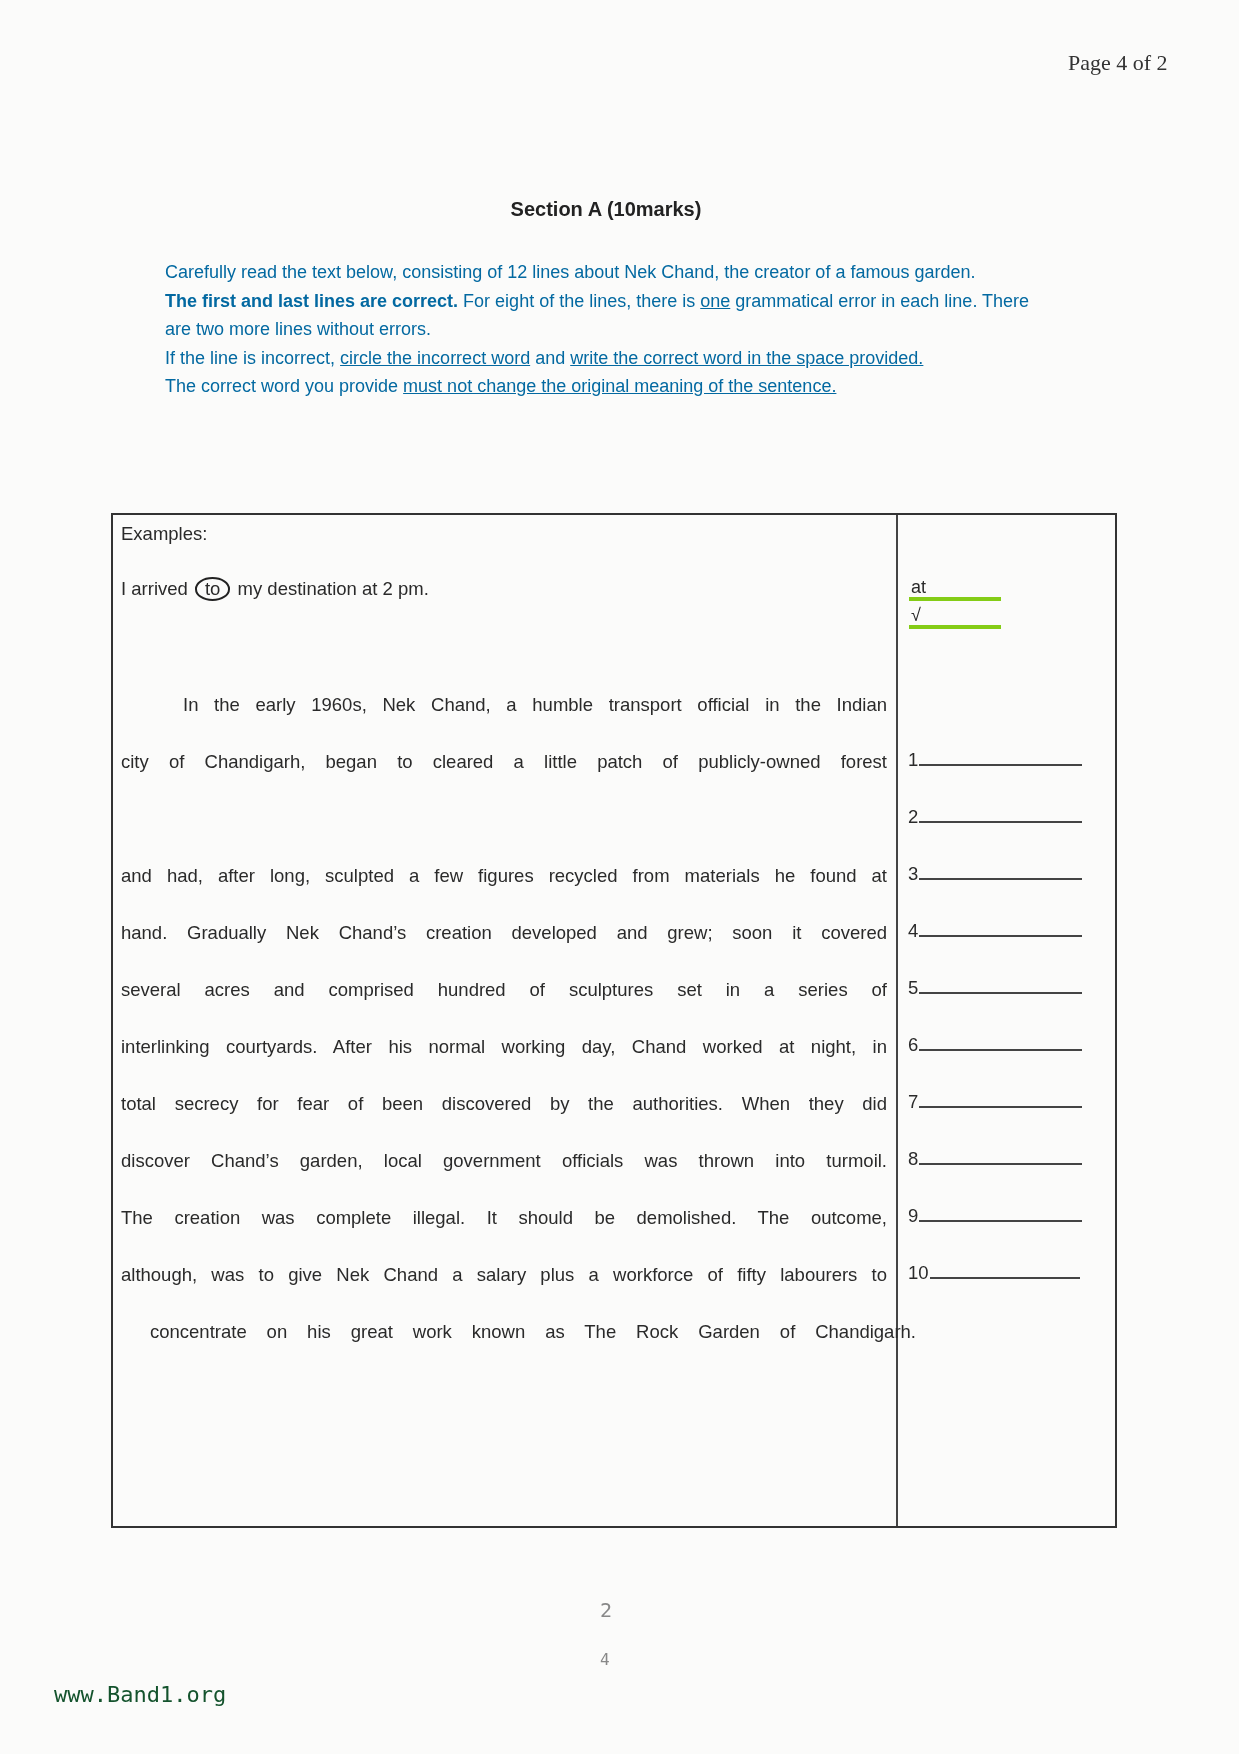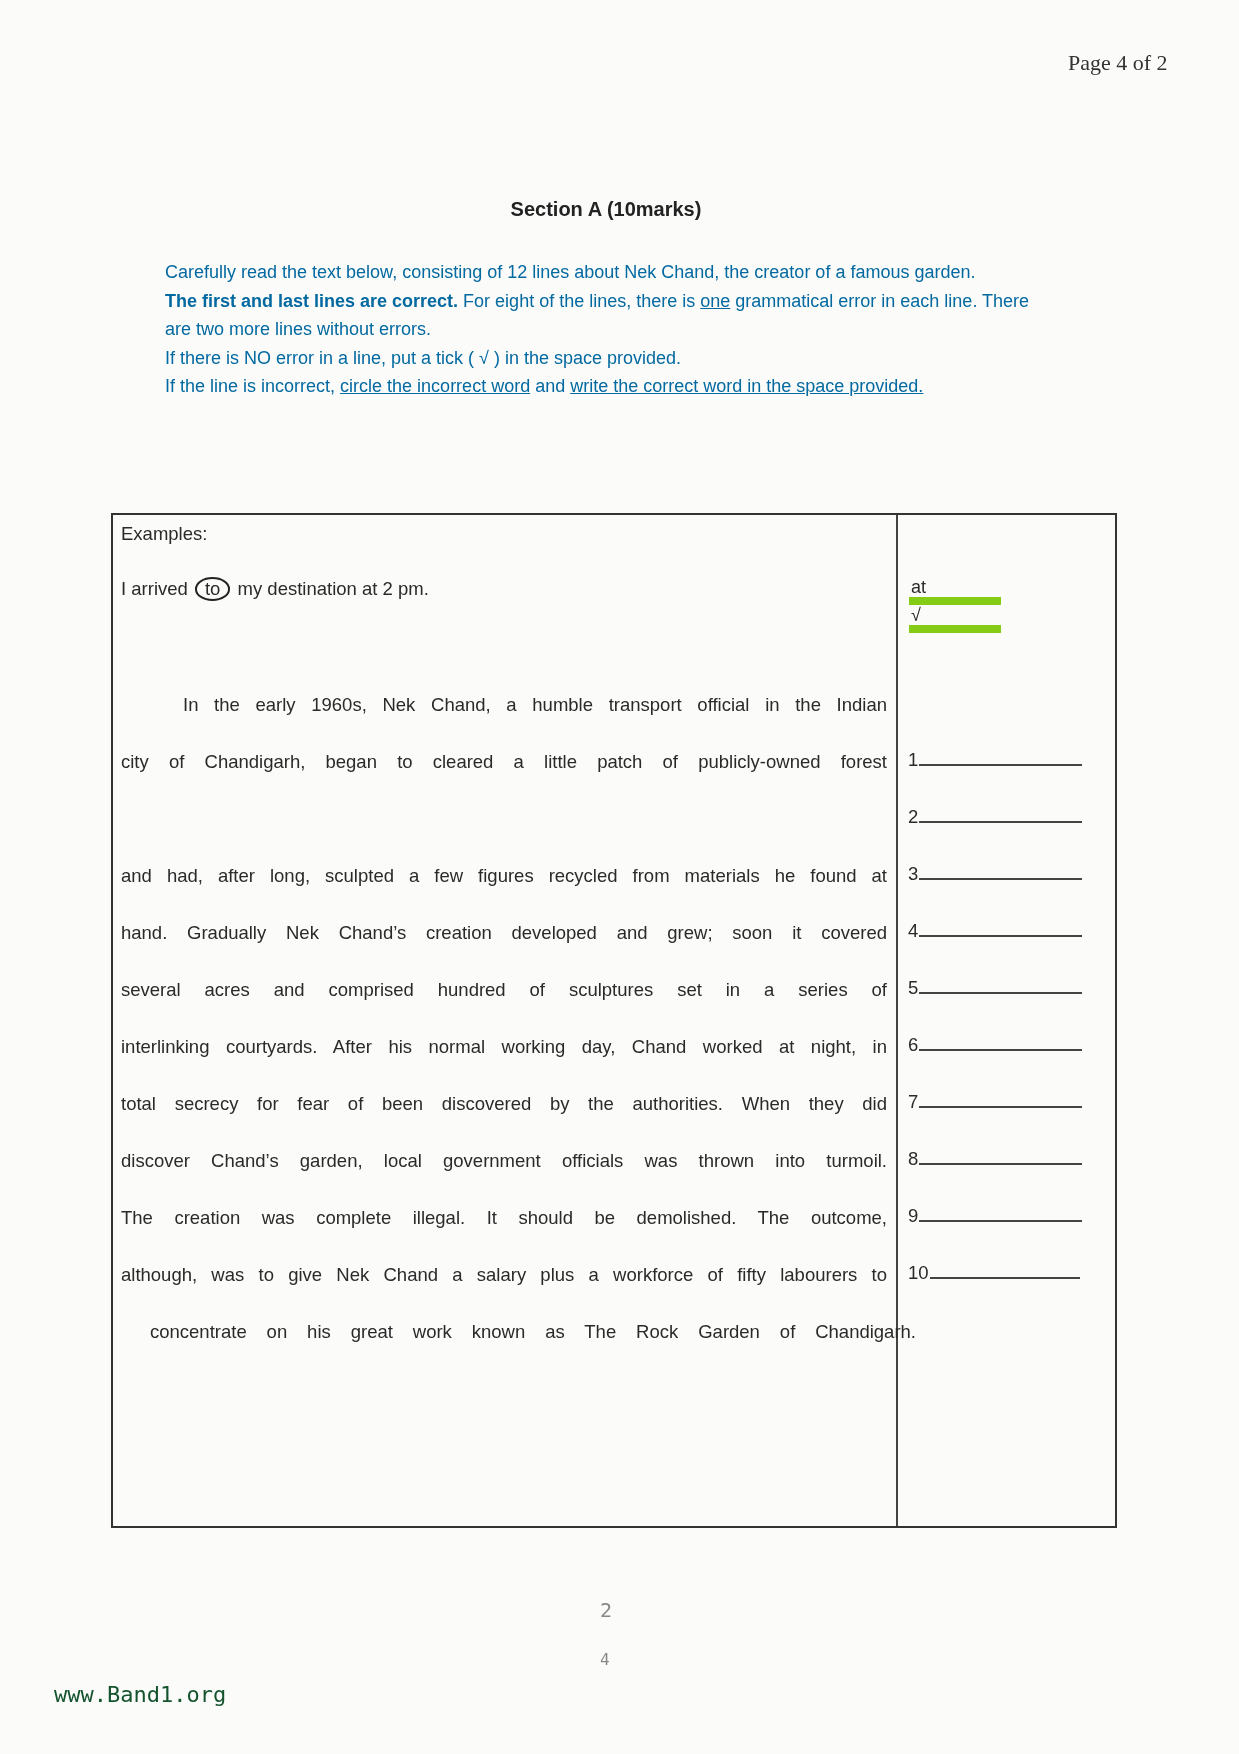--- a/index.html
+++ b/index.html
@@ -37,21 +37,21 @@
   }
   .ex-line {
     position: absolute; left: 8px; font-size: 18.5px; white-space: nowrap;
   }
   .circled {
     display: inline-block; border: 2px solid #222; border-radius: 50%;
     padding: 0 8px; line-height: 20px; margin: 0 2px;
   }
   .ex-answer {
     position: absolute; left: 796px; width: 90px; font-size: 18px;
-    border-bottom: 8px solid #84cc16; line-height: 20px; padding-left: 2px;
+    border-bottom: 4px solid #84cc16; line-height: 20px; padding-left: 2px;
   }
   .passage-line {
     position: absolute; left: 8px; width: 766px; font-size: 18.5px;
     text-align: justify; text-align-last: justify; white-space: nowrap;
   }
   .passage-line.first { left: 70px; width: 704px; }
   .passage-line.last { text-align-last: justify; margin-left: 29px; }
   .answer-slot {
     position: absolute; left: 795px; font-size: 18.5px;
   }
@@ -72,22 +72,22 @@
 </head>
 <body>
 
 <div class="page-num">Page 4 of 2</div>
 
 <div class="section-title">Section A  (10marks)</div>
 
 <div class="instructions">
   <p>Carefully read the text below, consisting of 12 lines about Nek Chand, the creator of a famous garden.</p>
   <p><span class="b">The first and last lines are correct.</span><span> For eight of the lines, there is </span><u>one</u><span> grammatical error in each line. There are two more lines without errors.</span></p>
-  <p>If there is NO error in a line, put a tick ( √ ) in the space provided.</p>
   <p><span>If the line is incorrect, </span><u>circle the incorrect word</u><span> and </span><u>write the correct word in the space provided.</u></p>
+  <p><span>The correct word you provide </span><u>must not change the original meaning of the sentence.</u></p>
 </div>
 
 <div class="ex-table">
   <div class="col-divider"></div>
 
   <div class="examples-label">Examples:</div>
 
   <div class="ex-line" style="top:62px;"><span>I arrived </span><span class="circled">to</span><span> my destination at 2 pm.</span></div>
   <div class="ex-answer" style="top:62px;">at</div>
   <div class="ex-answer" style="top:90px;">√</div>

